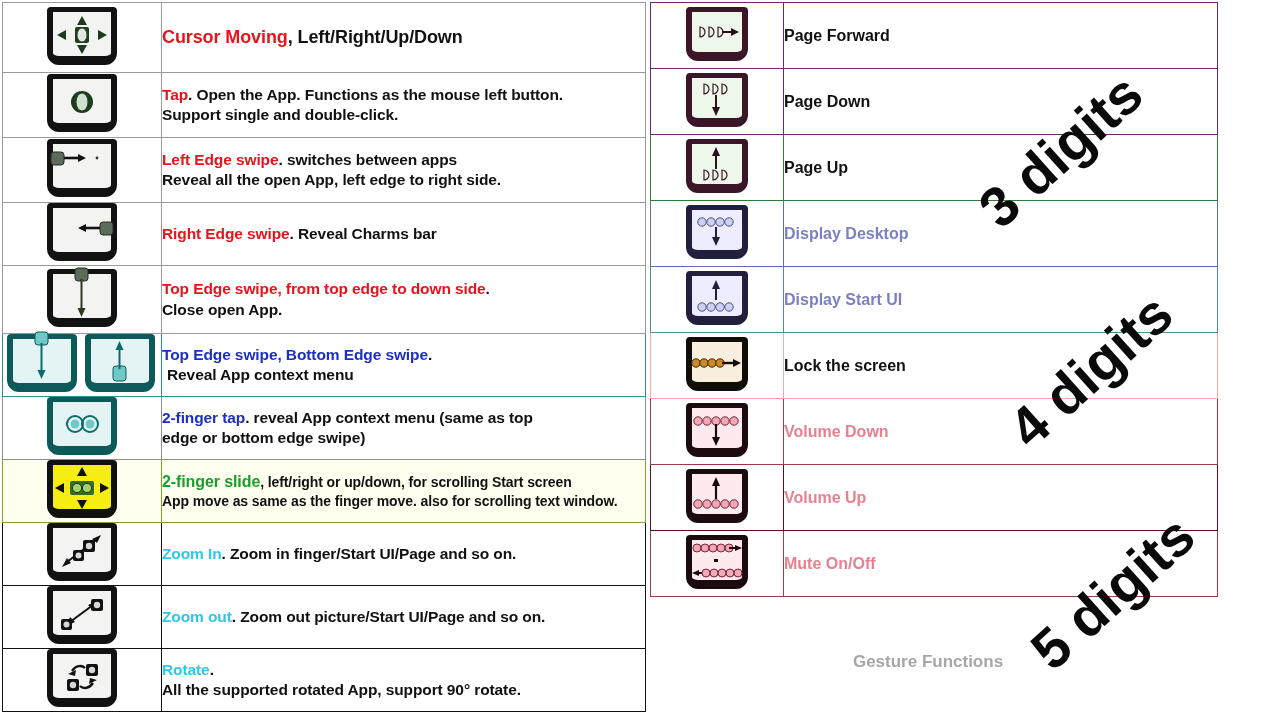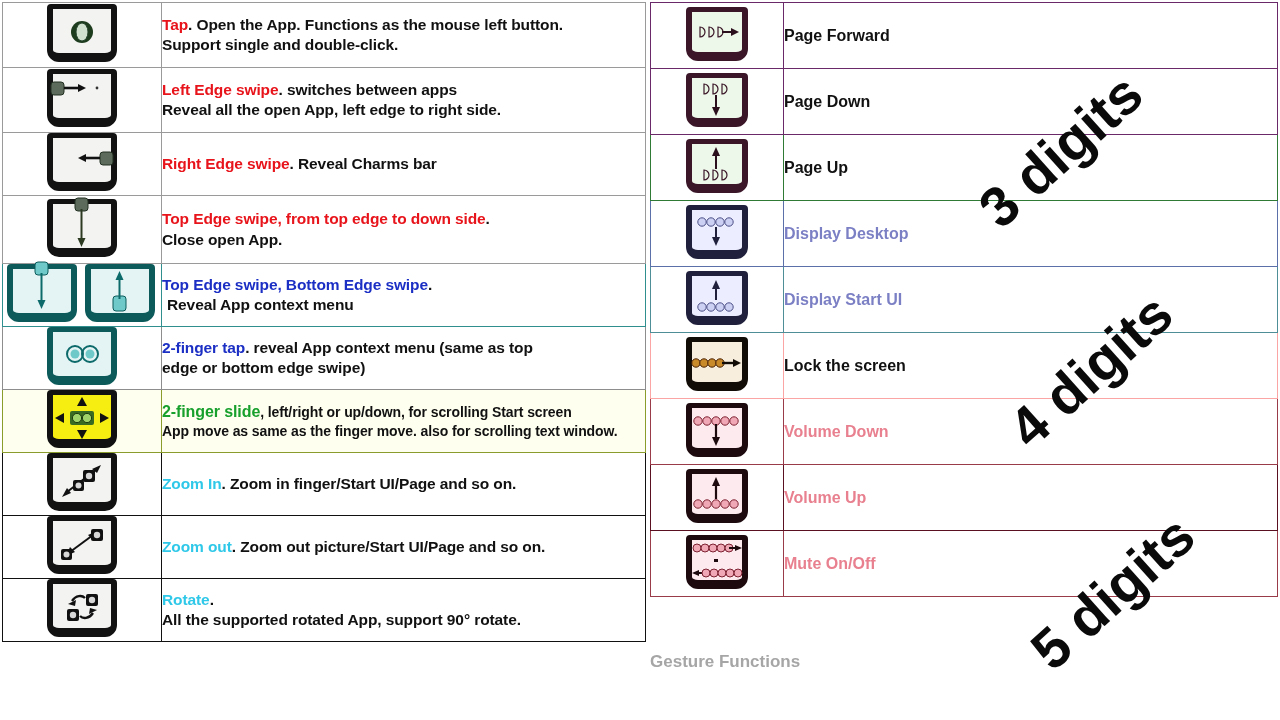--- a/index.html
+++ b/index.html
@@ -7,21 +7,21 @@
     width:1280px;height:720px;overflow:hidden;background:#ffffff;
     font-family:"Liberation Sans", sans-serif;
   }
   #page{position:relative;width:1280px;height:720px;}
 
   
   .tbl{position:absolute;border-collapse:collapse;table-layout:fixed;}
   .tbl td{padding:0;vertical-align:middle;}
 
   #left-table{left:2px;top:2px;width:644px;}
-  #right-table{left:650px;top:2px;width:628px;}
+  #right-table{left:650px;top:2px;width:568px;}
 
   .icon-cell{width:158px;text-align:center;}
   .icon-cell-r{width:132px;text-align:center;}
   .text-cell{padding:3px 6px 3px 10px;}
   .text-cell-r{padding:3px 6px 3px 16px;}
 
   
   .rb{border:1px solid #9a9a9a;}
   .rb-teal{border:1px solid #2f8f8f;}
   .rb-olive{border:1px solid #8a9c2b;}
@@ -69,34 +69,51 @@
   .gbox .inner{position:absolute;left:0;top:0;right:0;bottom:0;}
   svg{display:block;overflow:visible;}
 
   
   .digits{
     position:absolute;font-family:"Liberation Sans", sans-serif;
     font-weight:bold;color:#0a0a0a;white-space:nowrap;
     font-size:56px;transform-origin:left top;
   }
   #caption{
-    position:absolute;left:650px;top:652px;width:556px;
+    position:absolute;left:650px;top:652px;width:556px;text-align:center;
     font-size:17px;font-weight:bold;color:#a6a6a6;
     font-family:"Liberation Sans", sans-serif;
   }
   .dual-wrap{display:inline-flex;gap:8px;align-items:center;justify-content:flex-start;padding-left:4px;}
 </style>
 </head>
 <body>
 
 <div id="page">
 
   <table id="left-table" class="tbl">
     <tbody>
 
+      <tr class="rb" style="height:70px;">
+        <td class="icon-cell rb">
+          <span class="gbox"><span class="inner">
+            <svg width="58" height="46" viewBox="0 0 58 46">
+              <polygon points="29,4 34,13 24,13" fill="#1d3b1d"></polygon>
+              <polygon points="29,42 34,33 24,33" fill="#1d3b1d"></polygon>
+              <polygon points="4,23 13,18 13,28" fill="#1d3b1d"></polygon>
+              <polygon points="54,23 45,18 45,28" fill="#1d3b1d"></polygon>
+              <rect x="22" y="15" width="14" height="16" rx="2" fill="#1d3b1d"></rect>
+              <ellipse cx="29" cy="23" rx="5" ry="7" fill="#dfe7df" stroke="#2a4a2a"></ellipse>
+            </svg>
+          </span></span>
+        </td>
+        <td class="text-cell rb">
+          <div class="line big"><span class="hl-red">Cursor Moving</span><span>, Left/Right/Up/Down</span></div>
+        </td>
+      </tr>
 
       <tr class="rb" style="height:65px;">
         <td class="icon-cell rb">
           <span class="gbox"><span class="inner">
             <svg width="58" height="46" viewBox="0 0 58 46">
               <circle cx="29" cy="23" r="11" fill="#1d3b1d"></circle>
               <ellipse cx="29" cy="23" rx="6" ry="9" fill="#cfe0cf" stroke="#24422a"></ellipse>
             </svg>
           </span></span>
         </td>

